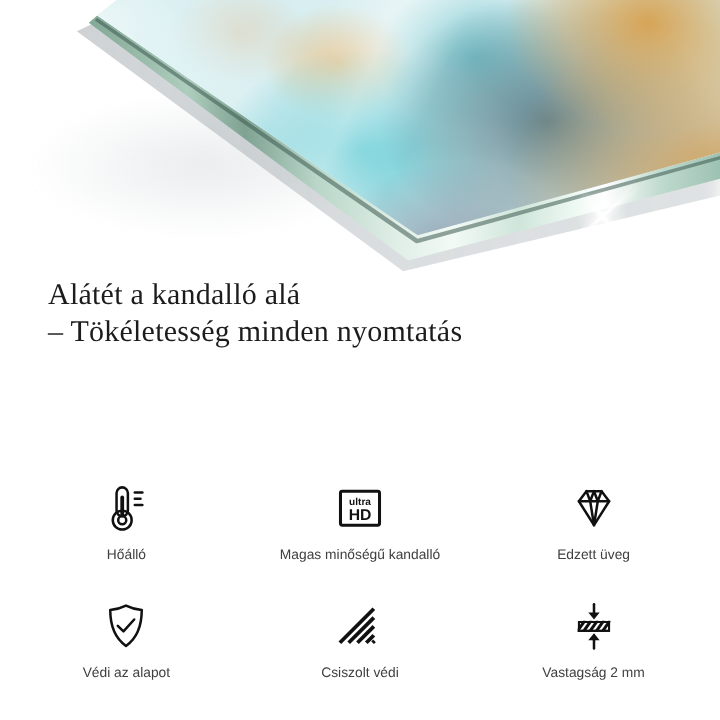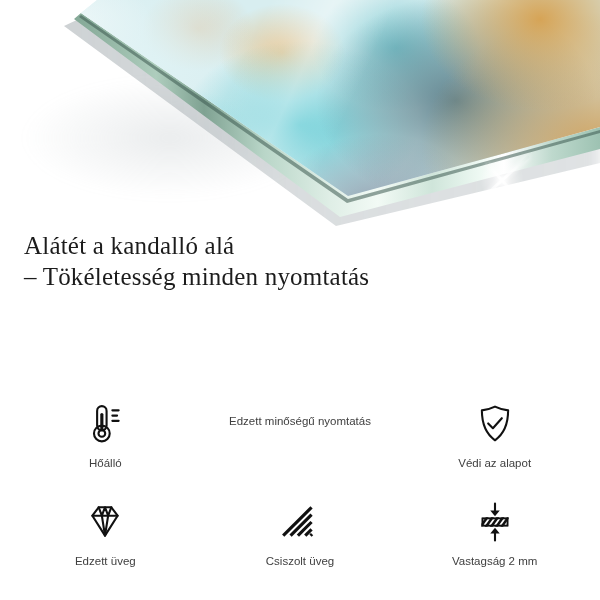--- a/index.html
+++ b/index.html
@@ -67,21 +67,21 @@
   }
   .sparkle::before,.sparkle::after{
     content:"";position:absolute;left:50%;top:50%;height:2.5px;border-radius:2px;
     background:linear-gradient(90deg, rgba(255,255,255,0), #ffffff 45%, #ffffff 55%, rgba(255,255,255,0));
     box-shadow:0 0 5px rgba(255,255,255,.9);
   }
   .sparkle::before{width:72px;transform:translate(-50%,-50%) rotate(-42deg);}
   .sparkle::after{width:44px;transform:translate(-50%,-50%) rotate(48deg);}
 
   
-  .content{position:absolute;left:24px;top:230px;width:522px;}
+  .content{position:absolute;left:40px;top:230px;width:522px;}
   h1{
     margin:0;
     font-family:"Liberation Serif", serif;
     font-weight:400;
     font-size:25px;
     line-height:31px;
     color:#1c1c1c;
     letter-spacing:.2px;
   }
   .desc{
@@ -144,56 +144,63 @@
         <line class="stroke" x1="17" y1="11" x2="17" y2="25" style="stroke-width:3"></line>
         <line class="stroke" x1="27" y1="7" x2="33" y2="7"></line>
         <line class="stroke" x1="27" y1="12" x2="31.5" y2="12"></line>
         <line class="stroke" x1="27" y1="17" x2="33" y2="17"></line>
       </svg>
     </span>
     <span class="label">Hőálló</span>
   </div>
 
   <div class="feature">
-    <span class="label">Edzett minőségű nyomtatás</span>
+    <span class="icon">
+      <svg viewBox="0 0 40 40">
+        <rect class="stroke" x="4.5" y="6" width="31" height="27" rx="1.5" style="stroke-width:2.4"></rect>
+        <text class="hd-text" x="20" y="17" font-size="8" text-anchor="middle">ultra</text>
+        <text class="hd-text" x="20" y="29" font-size="12.5" text-anchor="middle">HD</text>
+      </svg>
+    </span>
+    <span class="label">Magas minőségű kandalló</span>
+  </div>
+
+  <div class="feature">
+    <span class="icon">
+      <svg viewBox="0 0 40 40">
+        <path class="stroke" d="M8 14 L14 6 H26 L32 14 L20 33 Z"></path>
+        <path class="stroke" d="M8 14 H32 M14 6 L17 14 L20 6 L23 14 L26 6 M17 14 L20 33 L23 14"></path>
+      </svg>
+    </span>
+    <span class="label">Edzett üveg</span>
   </div>
 
   <div class="feature">
     <span class="icon">
       <svg viewBox="0 0 40 40">
         <path class="stroke" d="M20 3.5 C24 5.5 28.5 6.6 32.5 7 C32.5 19 28.5 29.5 20 35.5 C11.5 29.5 7.5 19 7.5 7 C11.5 6.6 16 5.5 20 3.5 Z"></path>
         <path class="stroke" d="M13.5 19.5 L18 24 L26.5 14.5"></path>
       </svg>
     </span>
     <span class="label">Védi az alapot</span>
-  </div>
-
-  <div class="feature">
-    <span class="icon">
-      <svg viewBox="0 0 40 40">
-        <path class="stroke" d="M8 14 L14 6 H26 L32 14 L20 33 Z"></path>
-        <path class="stroke" d="M8 14 H32 M14 6 L17 14 L20 6 L23 14 L26 6 M17 14 L20 33 L23 14"></path>
-      </svg>
-    </span>
-    <span class="label">Edzett üveg</span>
   </div>
 
   <div class="feature">
     <span class="icon">
       <svg viewBox="0 0 40 40">
         <g stroke="#111" stroke-width="3" stroke-linecap="butt">
           <line x1="4" y1="33" x2="31" y2="6"></line>
           <line x1="11" y1="33" x2="31" y2="13"></line>
           <line x1="18" y1="33" x2="31" y2="20"></line>
           <line x1="25" y1="33" x2="31" y2="27"></line>
           <line x1="30" y1="33" x2="31.5" y2="31.5"></line>
         </g>
       </svg>
     </span>
-    <span class="label">Csiszolt üveg</span>
+    <span class="label">Csiszolt védi</span>
   </div>
 
   <div class="feature">
     <span class="icon">
       <svg viewBox="0 0 40 40">
         <line class="stroke" x1="20" y1="2.5" x2="20" y2="9"></line>
         <polygon class="fillb" points="15.5,9 24.5,9 20,14.5"></polygon>
         <line class="stroke" x1="20" y1="37.5" x2="20" y2="31"></line>
         <polygon class="fillb" points="15.5,31 24.5,31 20,25.5"></polygon>
         <g clip-path="url(#barclip)">

